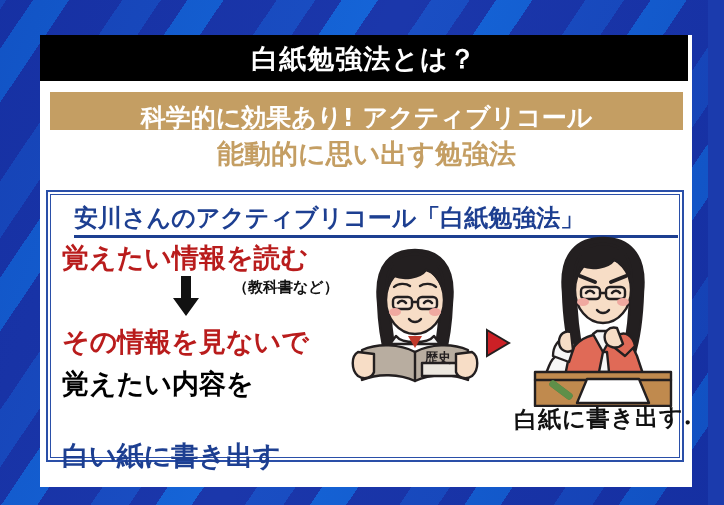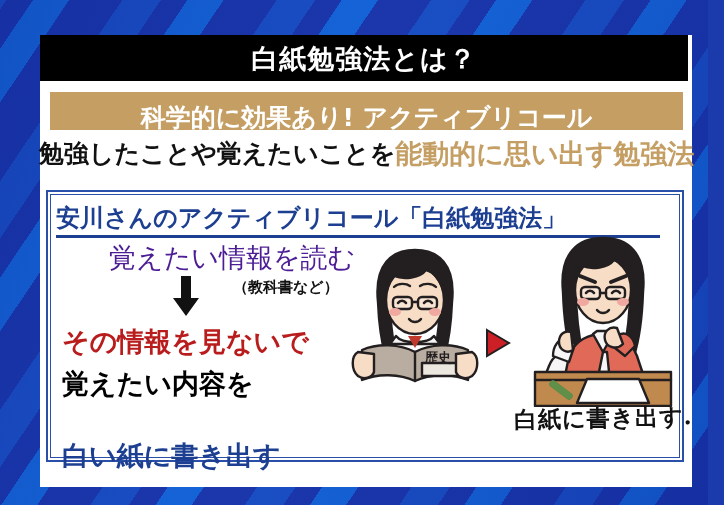--- a/index.html
+++ b/index.html
@@ -67,29 +67,29 @@
   
   .innerbox{
     position:absolute;left:46px;top:190px;width:634px;height:268px;
     background:#ffffff;border:2px solid #2a4fa8;
     box-shadow:0 0 0 2px #ffffff inset, 0 0 0 3px #2a4fa8 inset;
     z-index:6;
   }
   .innerbox .pad{position:absolute;inset:0;}
 
   .ibhead{
-    position:absolute;left:8px;top:9px;width:604px;height:34px;
+    position:absolute;left:26px;top:9px;width:604px;height:34px;
     border-bottom:3px solid #1d3f91;
     display:flex;align-items:center;white-space:nowrap;
   }
   .ibhead .t{color:#1d3f91;font-size:24px;font-weight:700;line-height:1;}
 
   .step1{
     position:absolute;left:14px;top:52px;white-space:nowrap;
-    color:#4c1d95;font-size:27px;font-weight:400;line-height:1;margin-left:47px;
+    color:#b91c1c;font-size:27px;font-weight:700;line-height:1;
   }
   .note{
     position:absolute;left:185px;top:88px;white-space:nowrap;
     color:#111111;font-size:15px;font-weight:700;line-height:1;
   }
   .arrowdown{
     position:absolute;left:125px;top:84px;width:26px;height:40px;
   }
   .step2{
     position:absolute;left:14px;top:136px;white-space:nowrap;
@@ -127,21 +127,20 @@
 
   <div class="titlebar">
     <span class="t">白紙勉強法とは？</span>
   </div>
 
   <div class="goldband">
     <span class="t">科学的に効果あり! アクティブリコール</span>
   </div>
 
   <div class="subline">
-    <span class="blk">勉強したことや覚えたいことを</span>
       <span class="gld">能動的に思い出す勉強法</span>
   </div>
 
   <div class="innerbox">
     <div class="pad">
 
       <div class="ibhead">
         <span class="t">安川さんのアクティブリコール「白紙勉強法」</span>
       </div>
 

